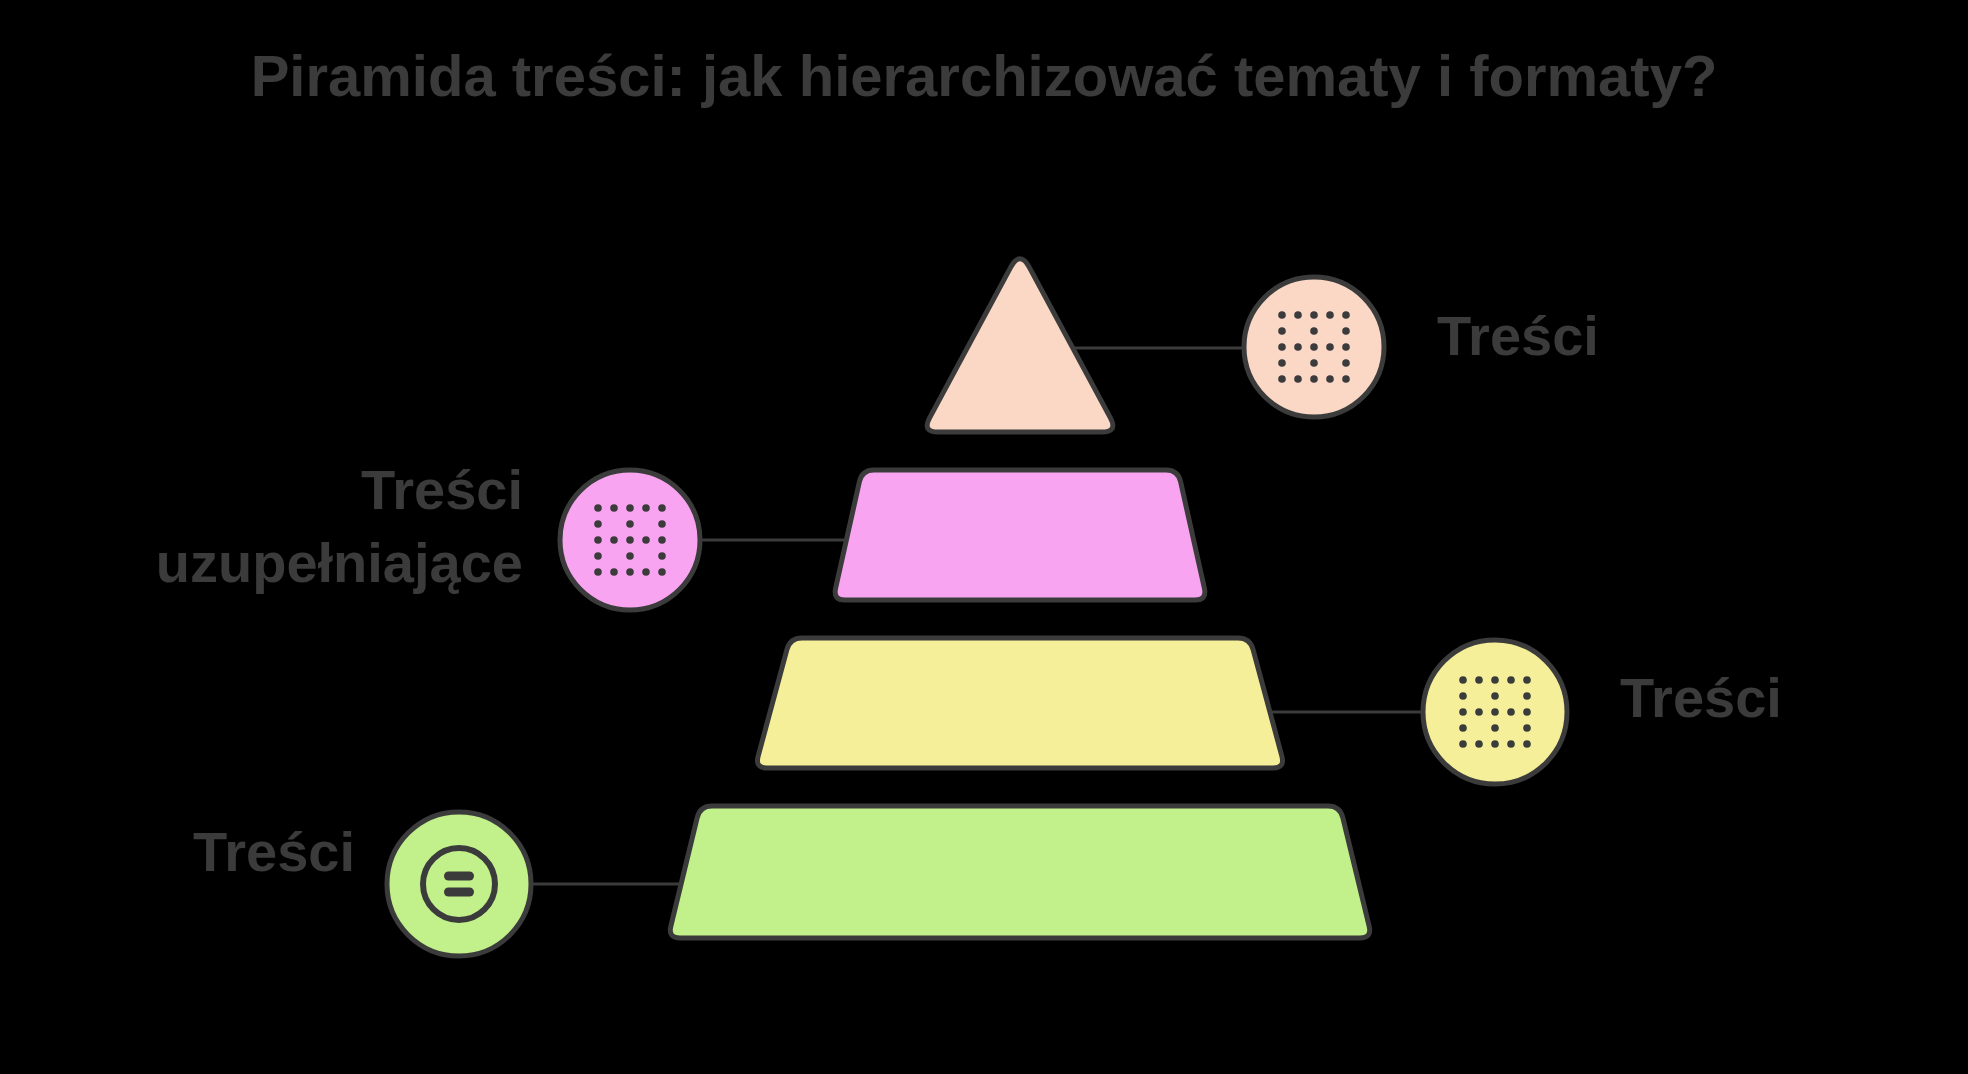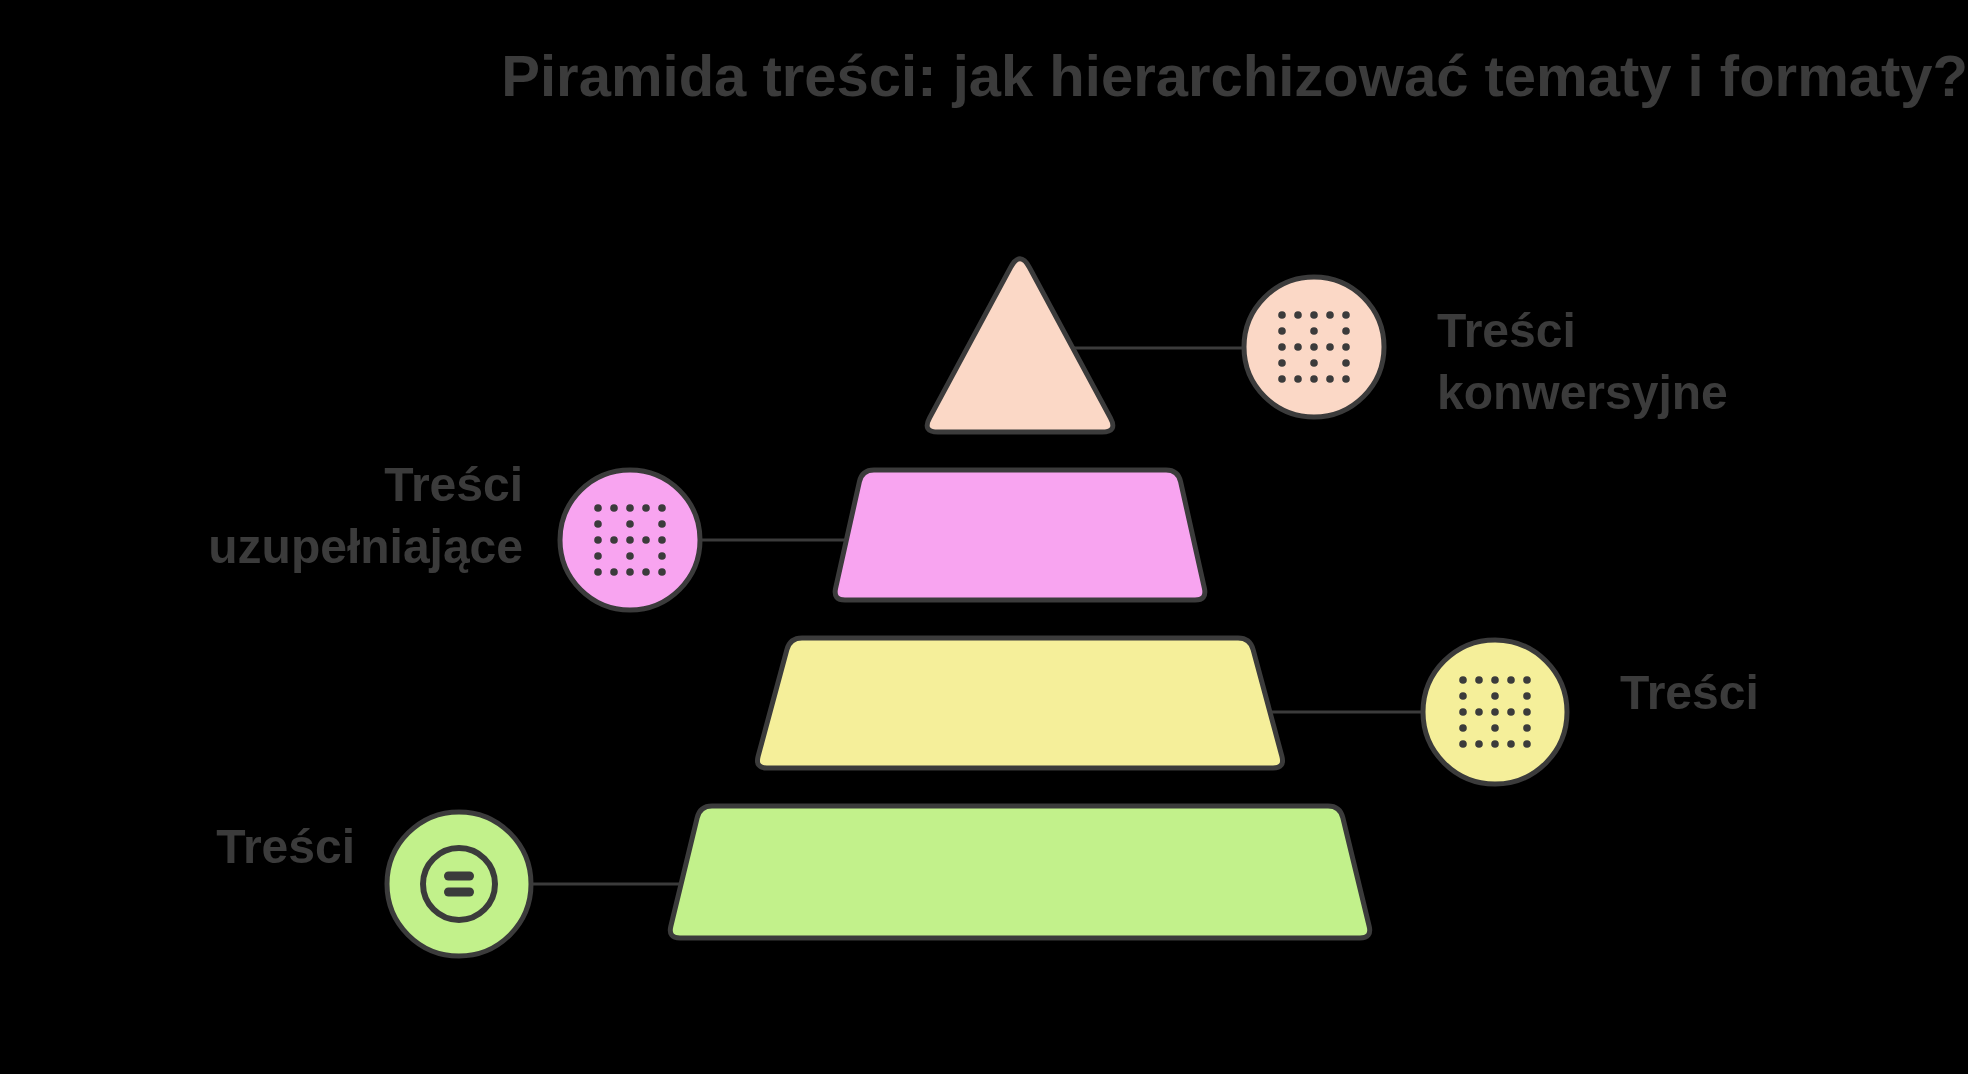--- a/index.html
+++ b/index.html
@@ -3,32 +3,32 @@
 <meta charset="utf-8">
 <style>
   :root { --bg:#000000; --ink:#3b3b3b; }
   html,body{margin:0;padding:0;background:var(--bg);}
   .canvas{
     position:relative;width:1968px;height:1074px;background:var(--bg);
     overflow:hidden;font-family:"Liberation Sans",sans-serif;
   }
   .title{
     position:absolute;top:42px;left:0;width:100%;margin:0;
-    text-align:right;font-size:58px;font-weight:700;letter-spacing:0;
+    text-align:center;font-size:58px;font-weight:700;letter-spacing:0;
     color:var(--ink);
   }
   .diagram{position:absolute;left:0;top:0;color:var(--ink);}
   .layer{stroke:currentColor;stroke-width:5;stroke-linejoin:round;}
   .connector{stroke:currentColor;stroke-width:3;}
   .icon-circle{stroke:currentColor;stroke-width:5;}
   .dot{fill:currentColor;}
   .ring{fill:none;stroke:currentColor;stroke-width:6;}
   .bar{fill:currentColor;}
   .label{
-    position:absolute;font-size:48px;font-weight:600;line-height:1.3;
+    position:absolute;font-size:56px;font-weight:600;line-height:1.3;
     color:var(--ink);white-space:nowrap;
   }
   .align-right{text-align:right;}
   .label-1{left:1437px;top:300px;}
   .label-2{left:103px;top:454px;width:420px;}
   .label-3{left:1620px;top:662px;}
   .label-4{left:55px;top:816px;width:300px;}
 </style>
 </head>
 <body>
@@ -86,21 +86,20 @@
     <circle class="icon-circle" cx="459" cy="884" r="72" fill="#c2f18b"></circle>
     <g transform="translate(459,884)">
       <circle class="ring" cx="0" cy="0" r="36"></circle>
       <rect class="bar" x="-15" y="-12.5" width="30" height="9" rx="4.5"></rect>
       <rect class="bar" x="-15" y="3.5" width="30" height="9" rx="4.5"></rect>
     </g>
   </svg>
 
   <div class="label label-1">
     <div>Treści</div>
-    <div>konwersyjne</div>
   </div>
 
   <div class="label label-2 align-right">
     <div>Treści</div>
     <div>uzupełniające</div>
   </div>
 
   <div class="label label-3">
     <div>Treści</div>
   </div>

